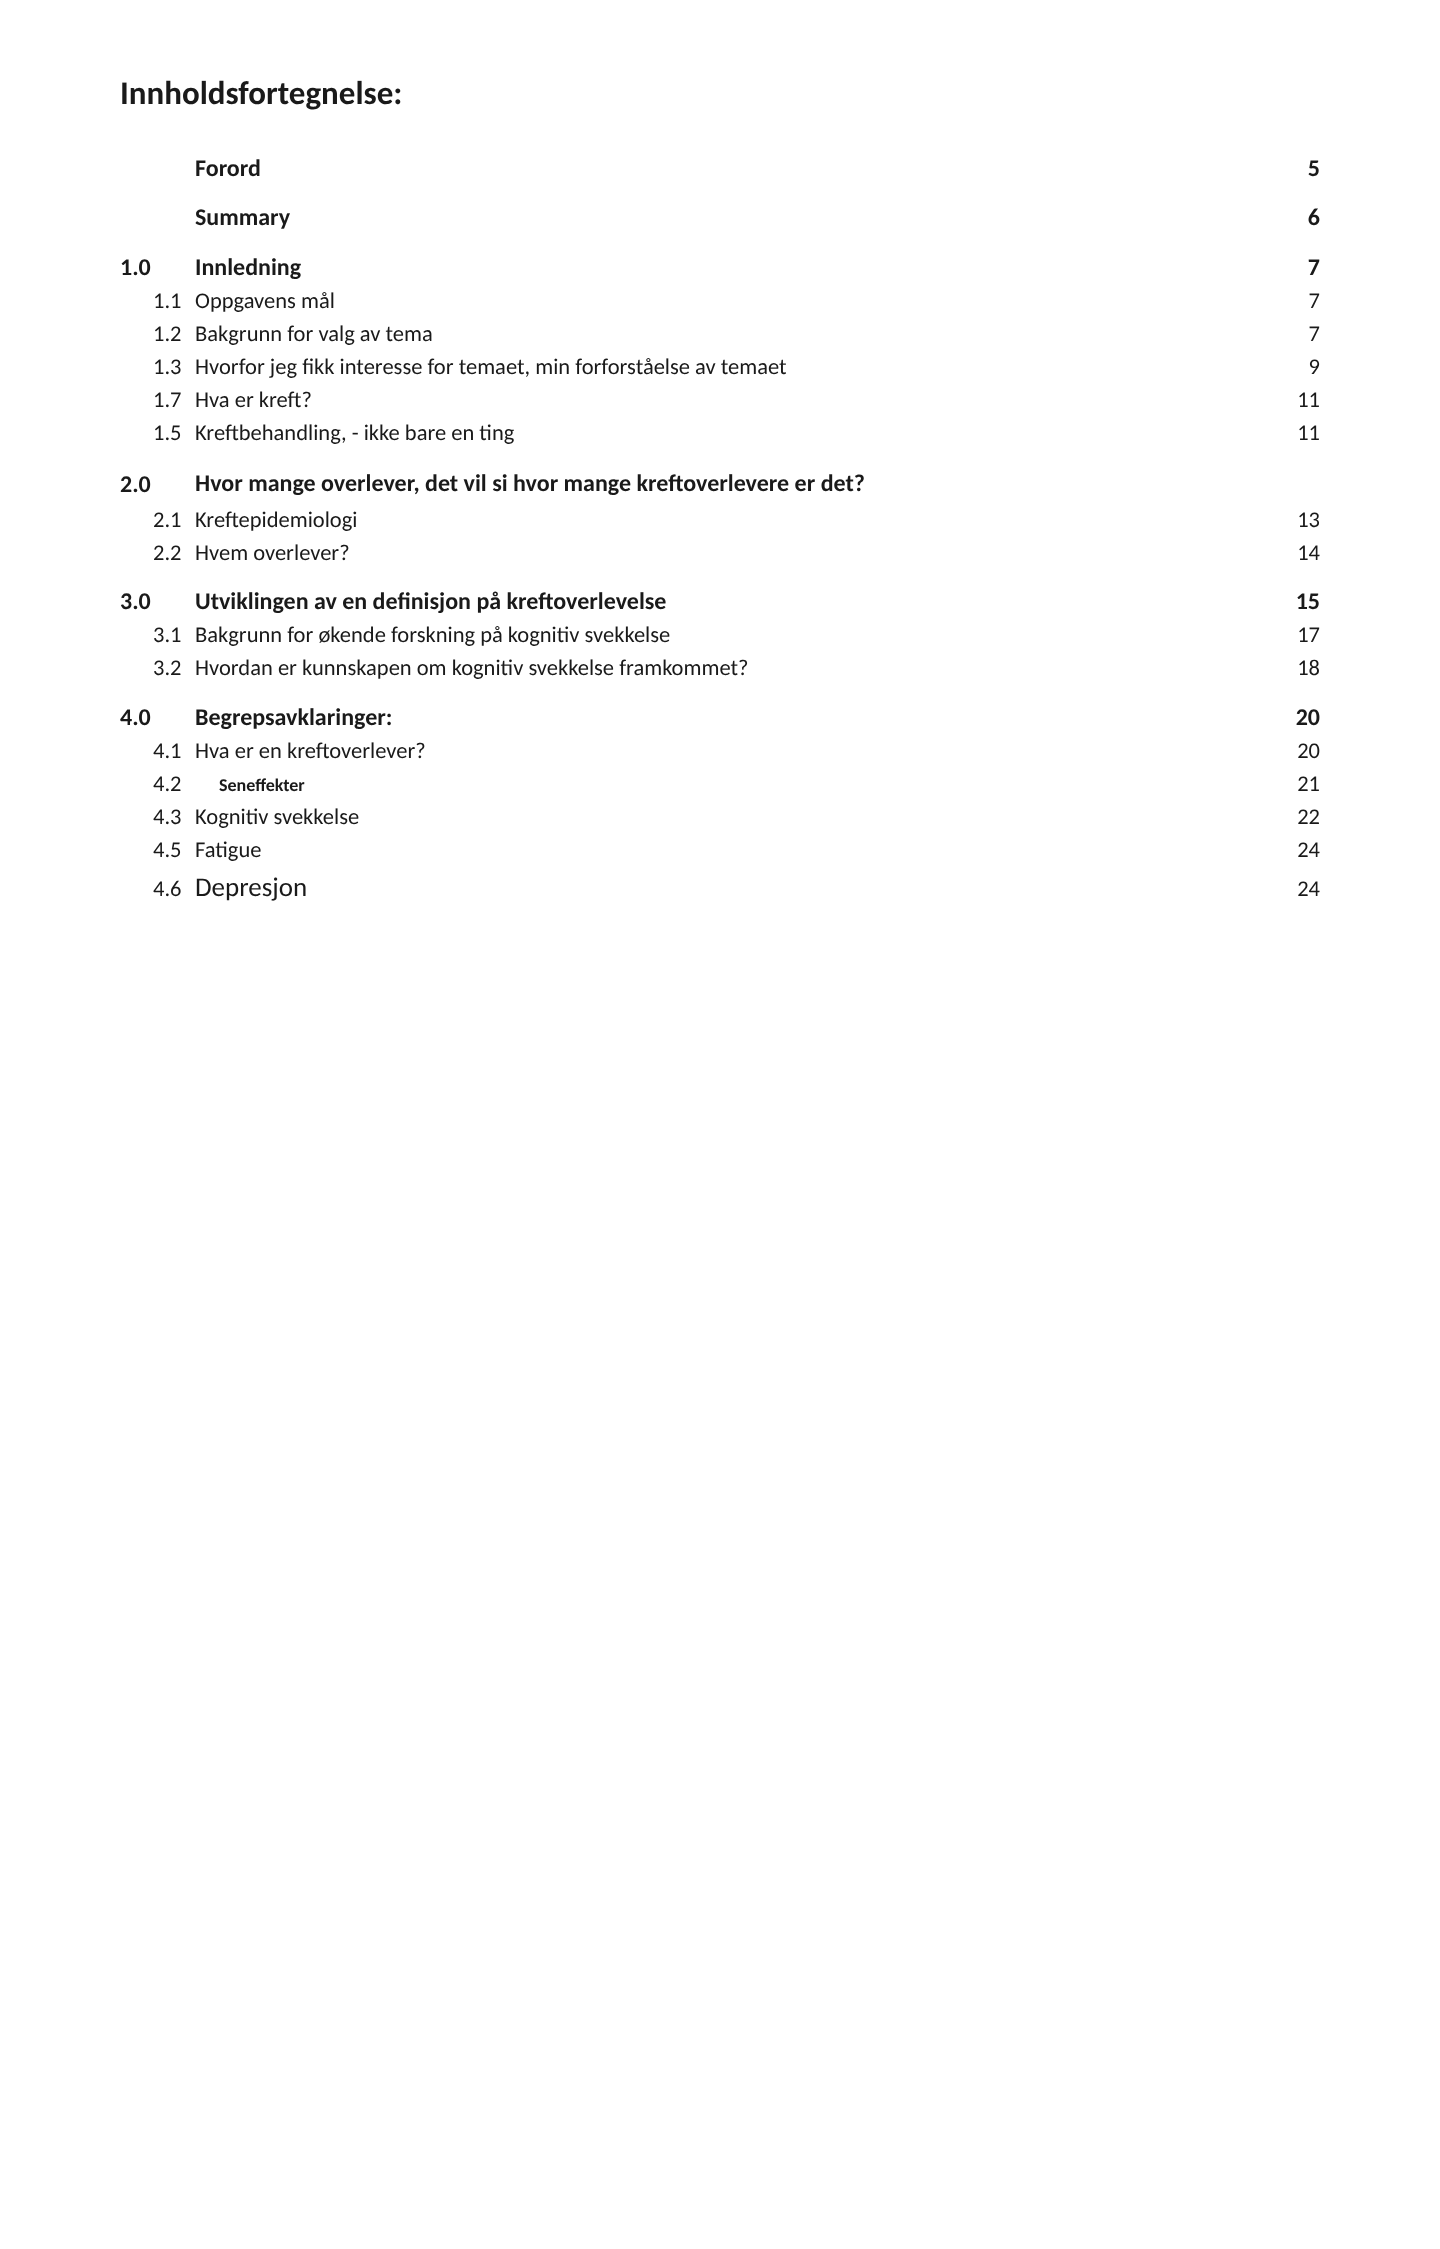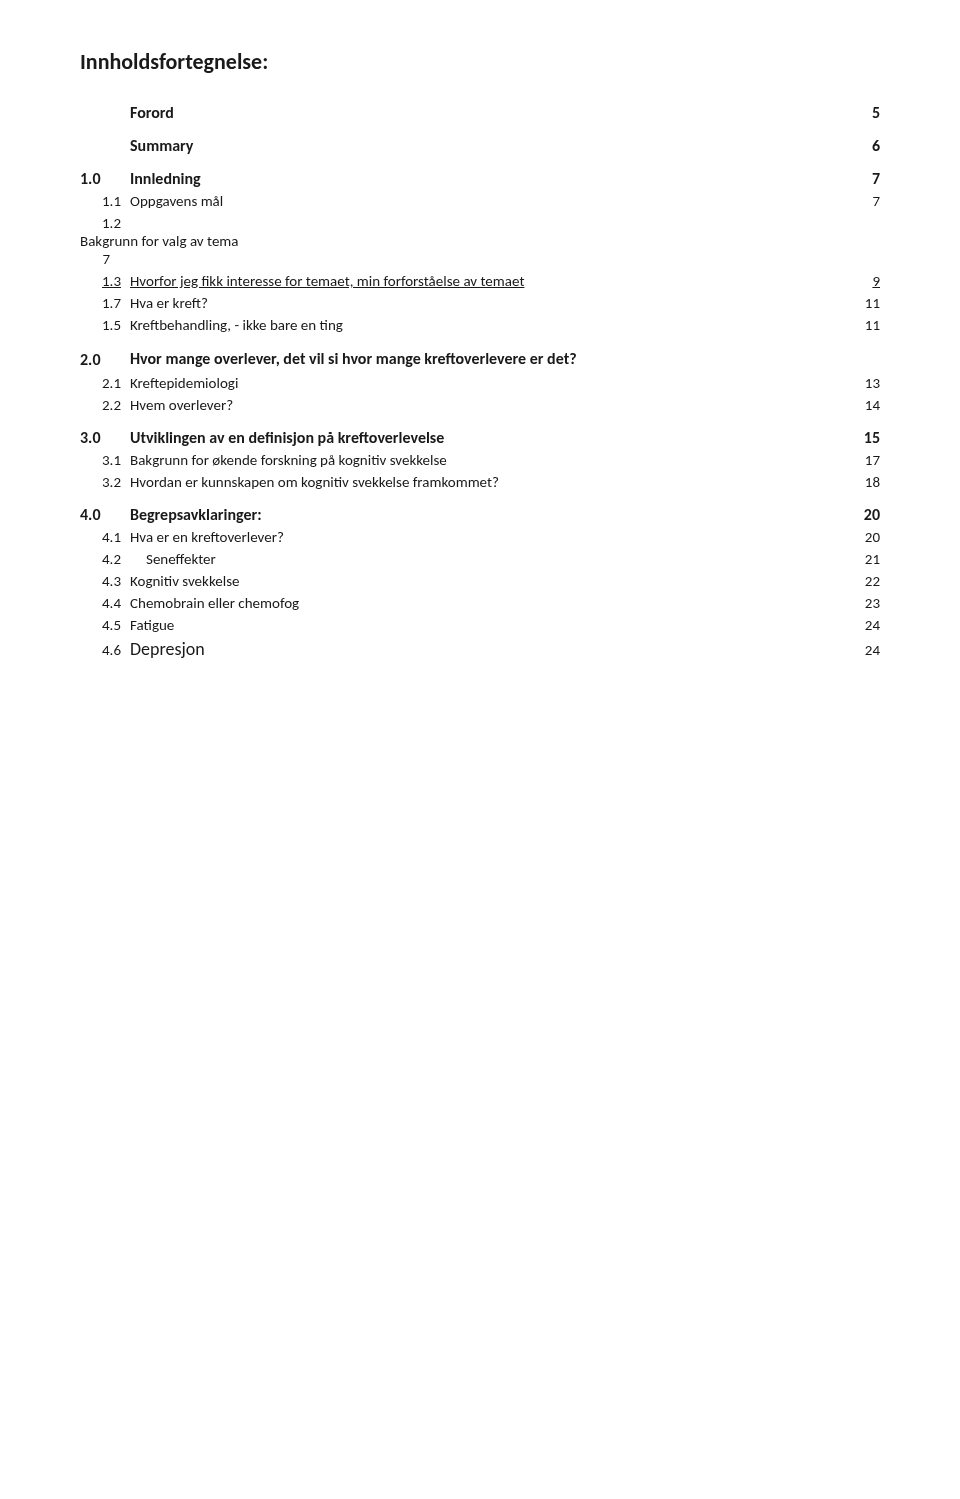--- a/index.html
+++ b/index.html
@@ -43,26 +43,26 @@
     <div style="display: flex; justify-content: space-between; align-items: baseline; width: 100%; margin-top: 14px; margin-bottom: 2px;">
       <span style="flex-shrink: 0; min-width: 50px; font-weight: 700; font-size: 16px;">1.0</span>
       <span style="flex: 1 1 0%; font-weight: 700; font-size: 16px;">Innledning</span>
       <span style="flex-shrink: 0; text-align: right; min-width: 30px; padding-left: 8px; font-weight: 700; font-size: 16px;">7</span>
     </div>
     <div style="display: flex; justify-content: space-between; align-items: baseline; width: 100%; margin-top: 4px; margin-bottom: 2px;">
       <span style="flex-shrink: 0; min-width: 50px; padding-left: 22px; font-weight: 400; font-size: 15px;">1.1</span>
       <span style="flex: 1 1 0%; font-weight: 400; font-size: 15px;">Oppgavens mål</span>
       <span style="flex-shrink: 0; text-align: right; min-width: 30px; padding-left: 8px; font-weight: 400; font-size: 15px;">7</span>
     </div>
-    <div style="display: flex; justify-content: space-between; align-items: baseline; width: 100%; margin-top: 4px; margin-bottom: 2px; flex-direction: column;">
+    <div style="display: flex; justify-content: space-between; align-items: baseline; width: 100%; margin-top: 4px; margin-bottom: 2px;">
       <span style="flex-shrink: 0; min-width: 50px; padding-left: 22px; font-weight: 400; font-size: 15px;">1.2</span>
       <span style="flex: 1 1 0%; font-weight: 400; font-size: 15px;">Bakgrunn for valg av tema</span>
       <span style="flex-shrink: 0; text-align: right; min-width: 30px; padding-left: 8px; font-weight: 400; font-size: 15px;">7</span>
     </div>
-    <div style="display: flex; justify-content: space-between; align-items: flex-end; width: 100%; margin-top: 4px; margin-bottom: 2px; text-decoration: underline;">
+    <div style="display: flex; justify-content: space-between; align-items: flex-end; width: 100%; margin-top: 4px; margin-bottom: 2px;">
       <span style="flex-shrink: 0; min-width: 50px; padding-left: 22px; font-weight: 400; font-size: 15px;">1.3</span>
       <span style="flex: 1 1 0%; font-weight: 400; font-size: 15px;">Hvorfor jeg fikk interesse for temaet, min forforståelse av temaet</span>
       <span style="flex-shrink: 0; text-align: right; min-width: 30px; padding-left: 8px; font-weight: 400; font-size: 15px;">9</span>
     </div>
     <div style="display: flex; justify-content: space-between; align-items: baseline; width: 100%; margin-top: 4px; margin-bottom: 2px;">
       <span style="flex-shrink: 0; min-width: 50px; padding-left: 22px; font-weight: 400; font-size: 15px;">1.7</span>
       <span style="flex: 1 1 0%; font-weight: 400; font-size: 15px;">Hva er kreft?</span>
       <span style="flex-shrink: 0; text-align: right; min-width: 30px; padding-left: 8px; font-weight: 400; font-size: 15px;">11</span>
     </div>
     <div style="display: flex; justify-content: space-between; align-items: baseline; width: 100%; margin-top: 4px; margin-bottom: 2px;">
@@ -105,32 +105,27 @@
       <span style="flex: 1 1 0%; font-weight: 700; font-size: 16px;">Begrepsavklaringer:</span>
       <span style="flex-shrink: 0; text-align: right; min-width: 30px; padding-left: 8px; font-weight: 700; font-size: 16px;">20</span>
     </div>
     <div style="display: flex; justify-content: space-between; align-items: baseline; width: 100%; margin-top: 4px; margin-bottom: 2px;">
       <span style="flex-shrink: 0; min-width: 50px; padding-left: 22px; font-weight: 400; font-size: 15px;">4.1</span>
       <span style="flex: 1 1 0%; font-weight: 400; font-size: 15px;">Hva er en kreftoverlever?</span>
       <span style="flex-shrink: 0; text-align: right; min-width: 30px; padding-left: 8px; font-weight: 400; font-size: 15px;">20</span>
     </div>
     <div style="display: flex; justify-content: space-between; align-items: baseline; width: 100%; margin-top: 4px; margin-bottom: 2px; gap: 16px;">
       <span style="flex-shrink: 0; min-width: 50px; padding-left: 22px; font-weight: 400; font-size: 15px;">4.2</span>
-      <span style="flex: 1 1 0%; font-weight: 400; font-size: 15px;">Seneffekter</span>
+      <span style="flex: 1 1 0%; font-weight: 700; font-size: 12px;">Seneffekter</span>
       <span style="flex-shrink: 0; text-align: right; min-width: 30px; padding-left: 8px; font-weight: 400; font-size: 15px;">21</span>
     </div>
     <div style="display: flex; justify-content: space-between; align-items: baseline; width: 100%; margin-top: 4px; margin-bottom: 2px;">
       <span style="flex-shrink: 0; min-width: 50px; padding-left: 22px; font-weight: 400; font-size: 15px;">4.3</span>
       <span style="flex: 1 1 0%; font-weight: 400; font-size: 15px;">Kognitiv svekkelse</span>
       <span style="flex-shrink: 0; text-align: right; min-width: 30px; padding-left: 8px; font-weight: 400; font-size: 15px;">22</span>
-    </div>
-    <div style="display: flex; justify-content: space-between; align-items: baseline; width: 100%; margin-top: 4px; margin-bottom: 2px;">
-      <span style="flex-shrink: 0; min-width: 50px; padding-left: 22px; font-weight: 400; font-size: 15px;">4.4</span>
-      <span style="flex: 1 1 0%; font-weight: 400; font-size: 15px;">Chemobrain eller chemofog</span>
-      <span style="flex-shrink: 0; text-align: right; min-width: 30px; padding-left: 8px; font-weight: 400; font-size: 15px;">23</span>
     </div>
     <div style="display: flex; justify-content: space-between; align-items: baseline; width: 100%; margin-top: 4px; margin-bottom: 2px;">
       <span style="flex-shrink: 0; min-width: 50px; padding-left: 22px; font-weight: 400; font-size: 15px;">4.5</span>
       <span style="flex: 1 1 0%; font-weight: 400; font-size: 15px;">Fatigue</span>
       <span style="flex-shrink: 0; text-align: right; min-width: 30px; padding-left: 8px; font-weight: 400; font-size: 15px;">24</span>
     </div>
     <div style="display: flex; justify-content: space-between; align-items: baseline; width: 100%; margin-top: 4px; margin-bottom: 2px;">
       <span style="flex-shrink: 0; min-width: 50px; padding-left: 22px; font-weight: 400; font-size: 15px;">4.6</span>
       <span style="flex: 1 1 0%; font-weight: 400; font-size: 18px;">Depresjon</span>
       <span style="flex-shrink: 0; text-align: right; min-width: 30px; padding-left: 8px; font-weight: 400; font-size: 15px;">24</span>

